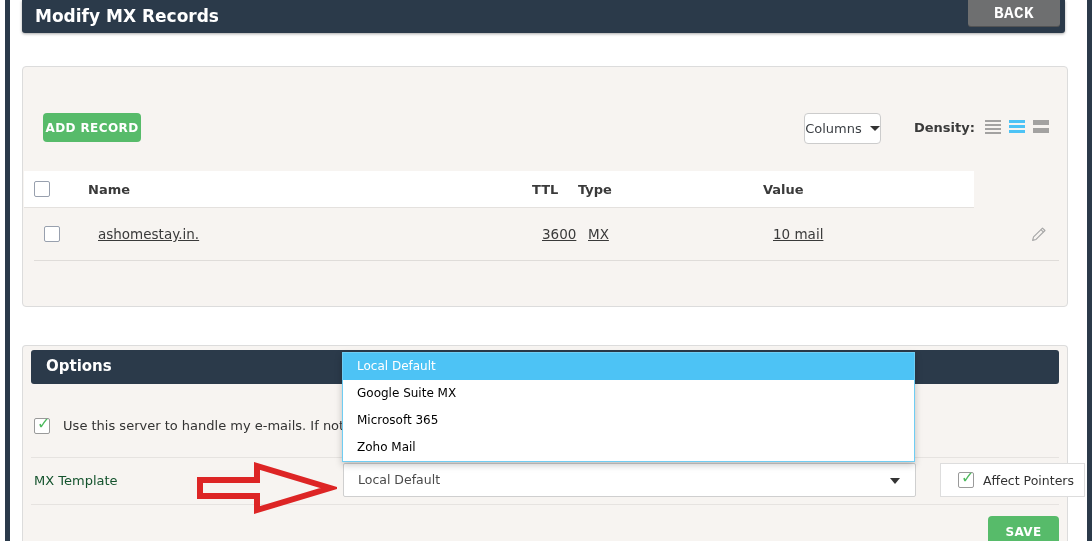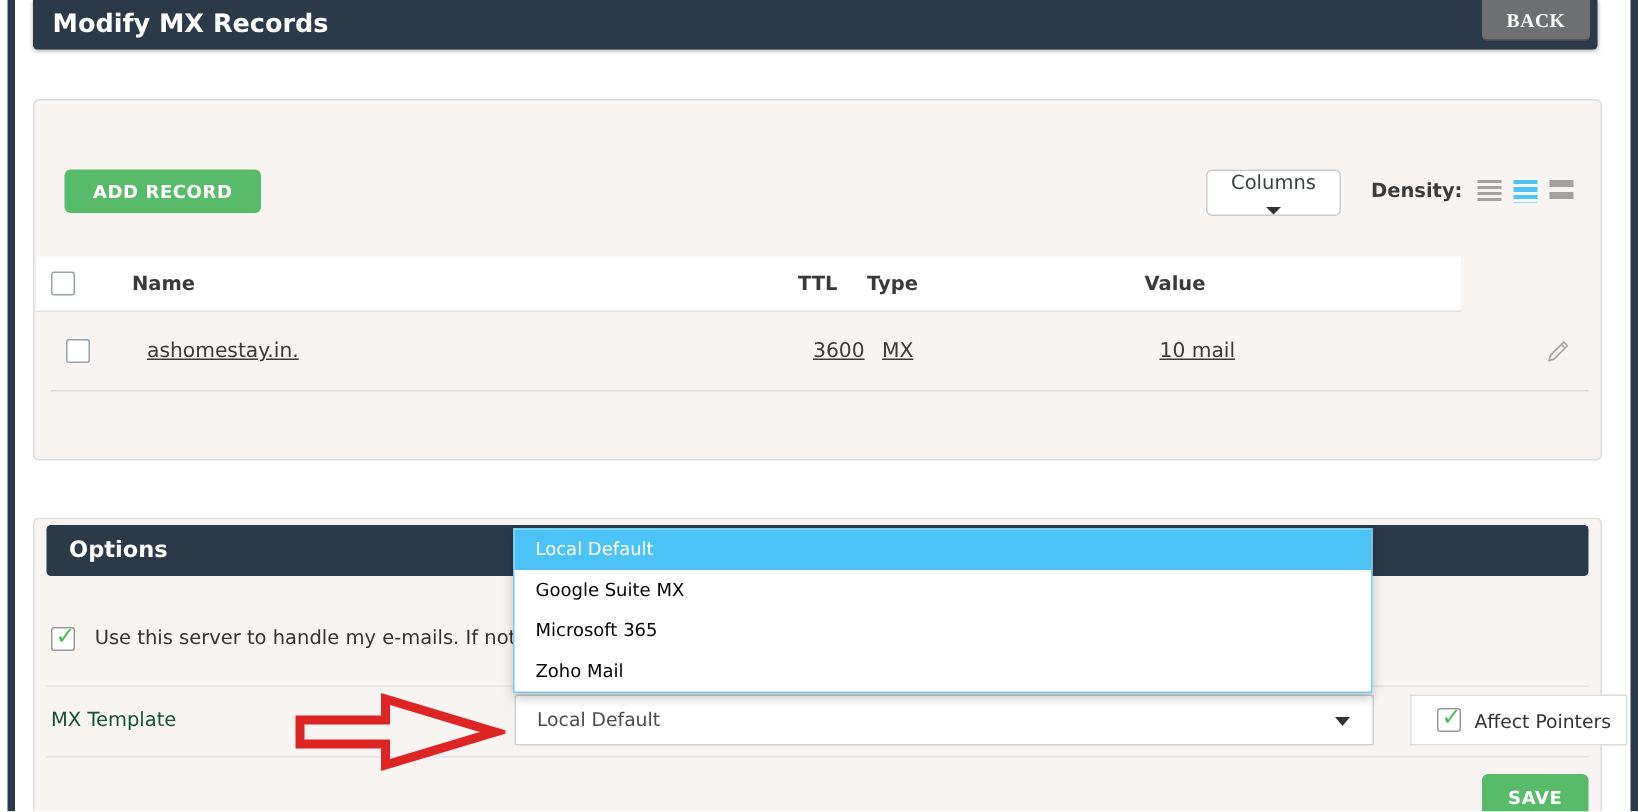--- a/index.html
+++ b/index.html
@@ -10,39 +10,39 @@
   .edge-strip { position:absolute; top:0; width:5px; height:541px; background:#2b3a4a; }
   .edge-left { left:5px; }
   .edge-right { left:1087px; }
 
   
   .topbar { position:absolute; left:22px; top:0; width:1043px; height:33px;
             background:#2b3a4a; border-radius:0 0 3px 3px;
             box-shadow:0 1px 3px rgba(0,0,0,.35);padding-left:12px; }
   .topbar .title { position:absolute; left:13px; top:0; line-height:32px;
                    font-size:17px; font-weight:bold; color:#fff; }
-  .back-btn { position:absolute; right:5px; top:0; width:72px; height:27px;
+  .back-btn { position:absolute; right:5px; top:0; width:92px; height:27px;
               background:#6e6f70; border:none; border-radius:0 0 3px 3px;
-              color:#fff; font-size:13px; font-weight:bold; letter-spacing:.4px;
-              font-family:Liberation Serif, serif; cursor:pointer; box-shadow:inset 0 -1px 0 rgba(0,0,0,.25); }
+              color:#fff; font-size:16px; font-weight:bold; letter-spacing:.4px;
+              font-family:Liberation Mono, monospace; cursor:pointer; box-shadow:inset 0 -1px 0 rgba(0,0,0,.25); }
 
   
   .card { position:absolute; left:22px; width:1046px; background:#f7f4f1;
           border:1px solid #dcdcdc; border-radius:4px; }
   .card-records { top:66px; height:241px; }
   .card-options { top:345px; height:205px; border-radius:4px 4px 0 0; border-bottom:none; }
 
   
-  .add-btn { position:absolute; left:20px; top:46px; width:131px; height:29px;
+  .add-btn { position:absolute; left:20px; top:46px; width:98px; height:29px;
              background:#57bb6a; border:none; border-radius:4px; color:#fff;
              font-size:12px; font-weight:bold; letter-spacing:.4px; font-family:inherit; cursor:pointer; }
-  .columns-btn { position:absolute; left:781px; top:46px; width:90px; height:31px;
+  .columns-btn { position:absolute; left:781px; top:46px; width:77px; height:31px;
                  background:#fff; border:1px solid #cccccc; border-radius:4px;
                  font-size:13px; color:#3b3f44; font-family:inherit; cursor:pointer;
-                 display:flex; align-items:center; justify-content:center; gap:8px;flex-direction:column; }
+                 display:flex; align-items:center; justify-content:center; gap:8px; }
   .caret-down { width:0; height:0; border-left:5px solid transparent; border-right:5px solid transparent;
                 border-top:5px solid #333; display:inline-block; }
   .density-wrap { position:absolute; left:891px; top:53px; display:flex; align-items:center; gap:8px; }
   .density-label { font-size:13px; font-weight:bold; color:#3a3a3a; margin-right:2px; }
   .density-icon { width:16px; height:15px; cursor:pointer; }
   .density-compact { background:repeating-linear-gradient(to bottom,#a3a2a1 0 2px,transparent 2px 4px); }
   .density-medium  { background:repeating-linear-gradient(to bottom,#4dc3f5 0 3px,transparent 3px 5px); }
   .density-comfortable { background:repeating-linear-gradient(to bottom,#a3a2a1 0 5px,transparent 5px 8px); }
 
   

